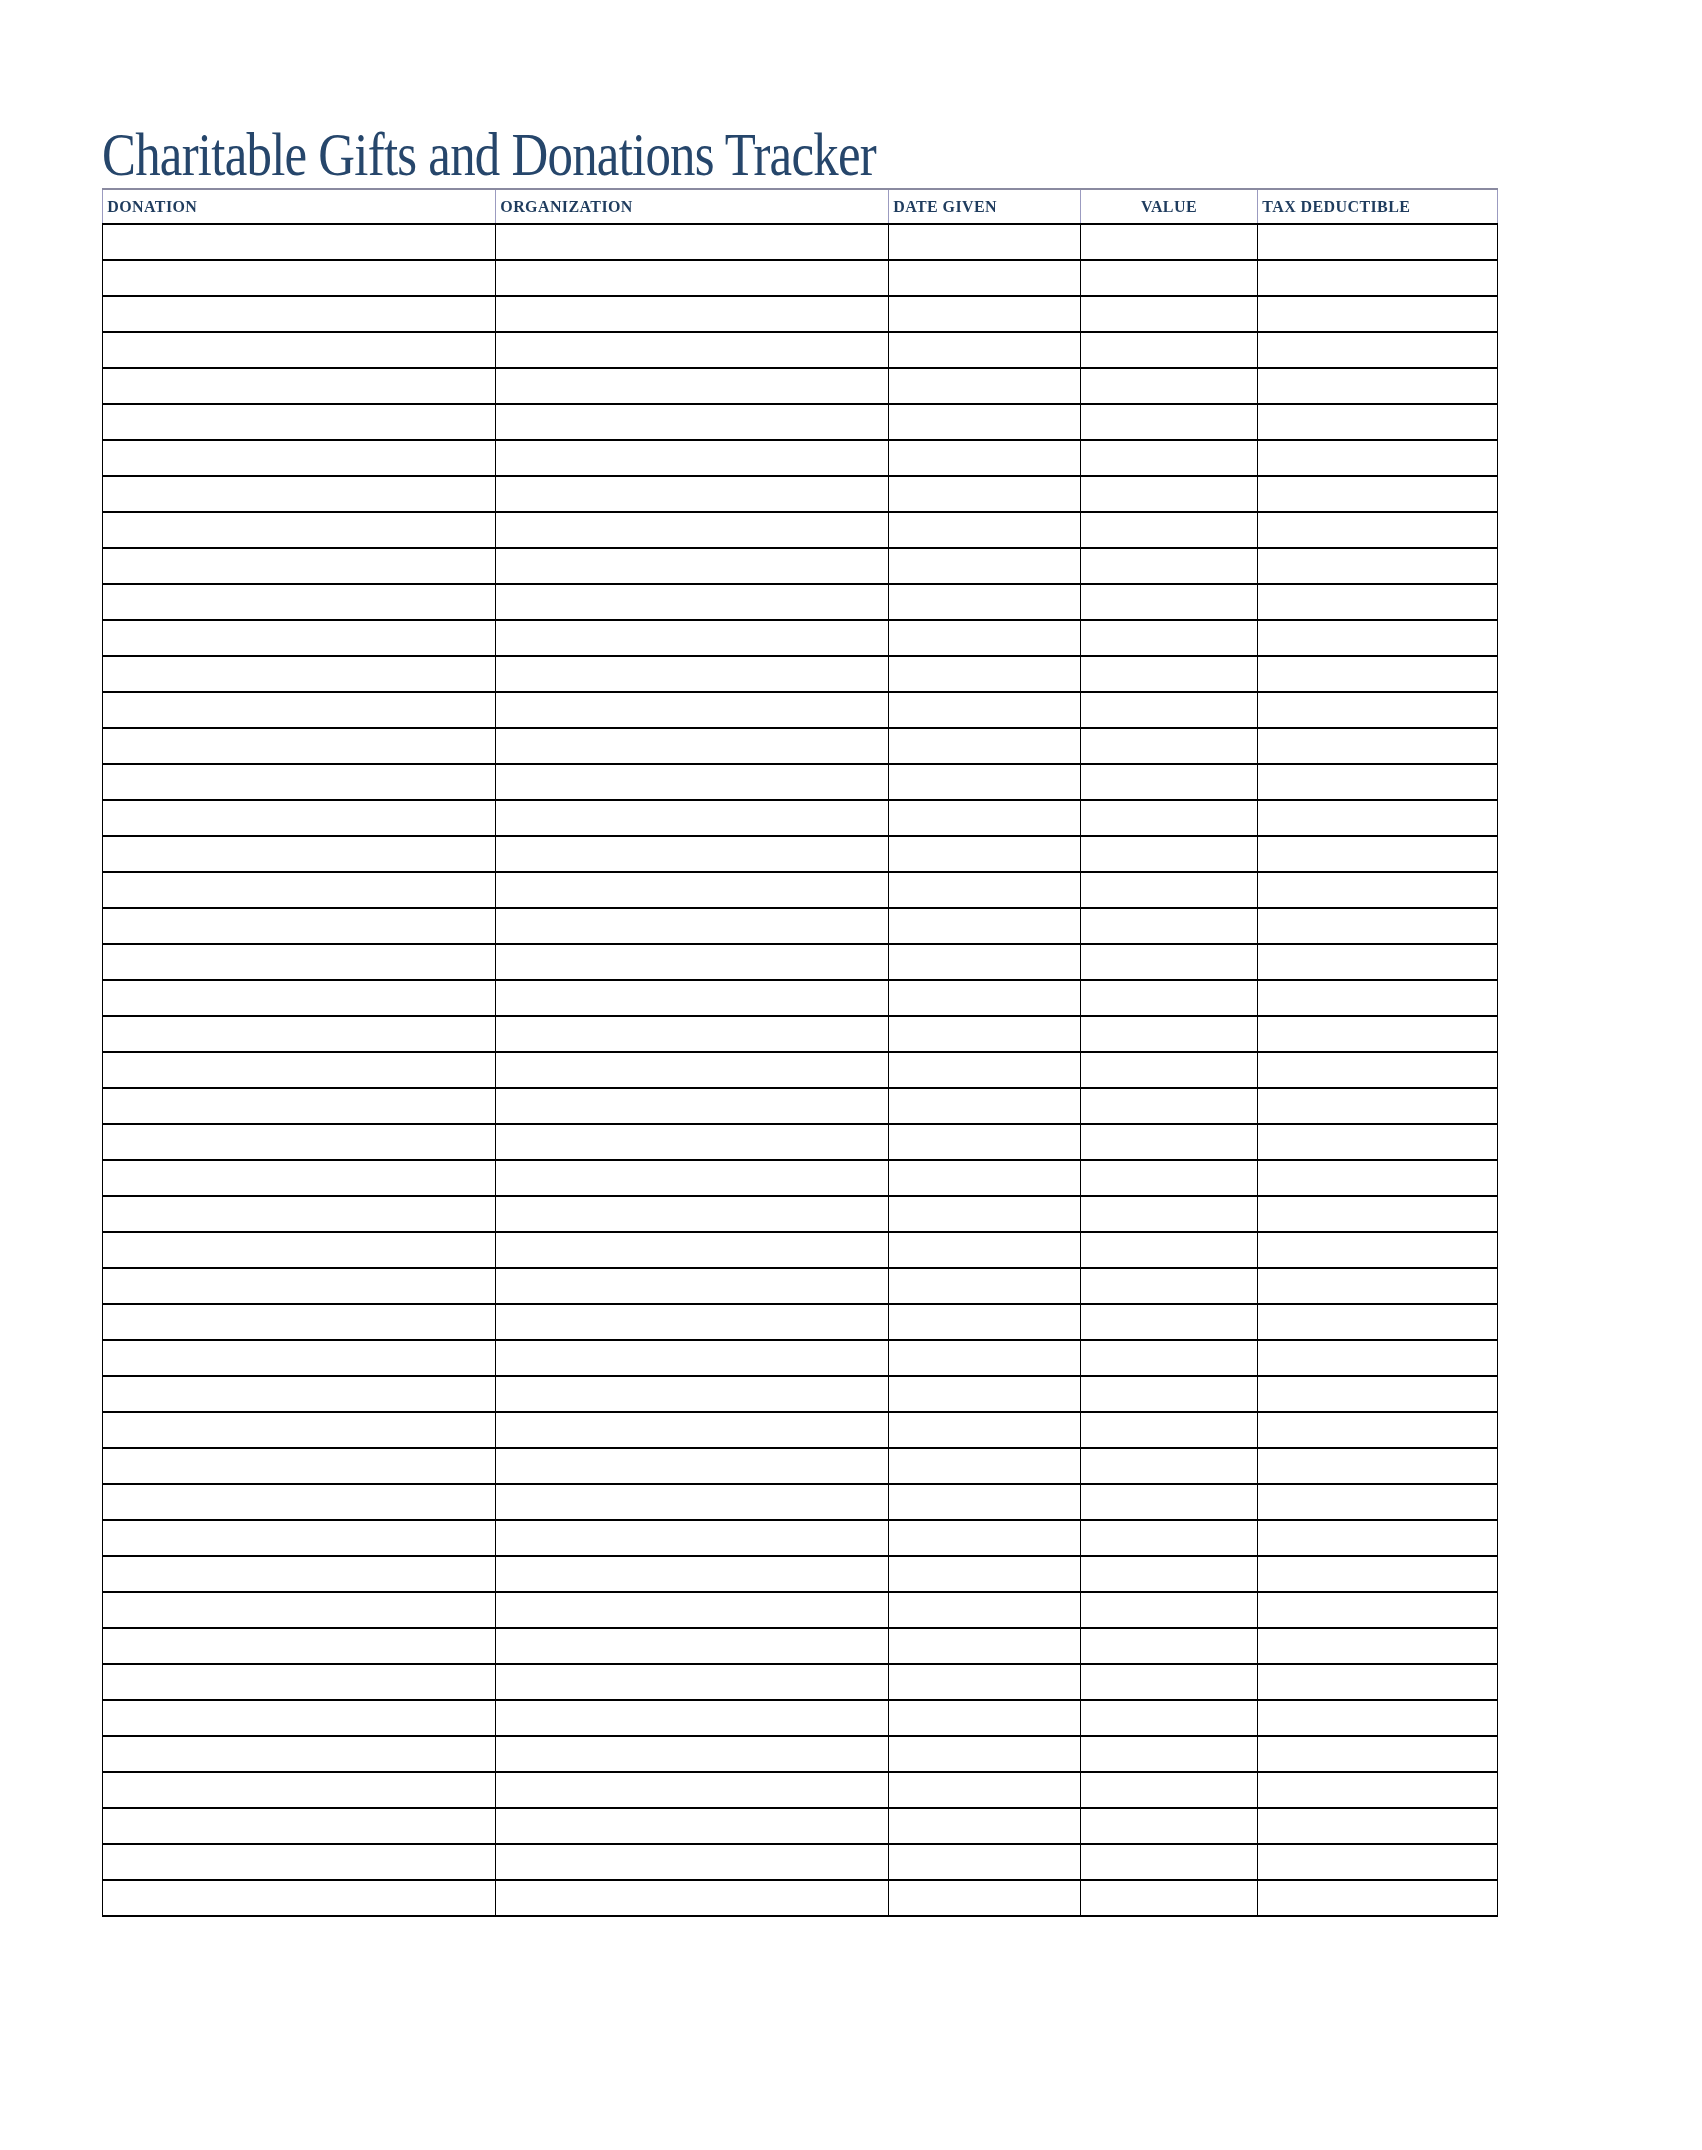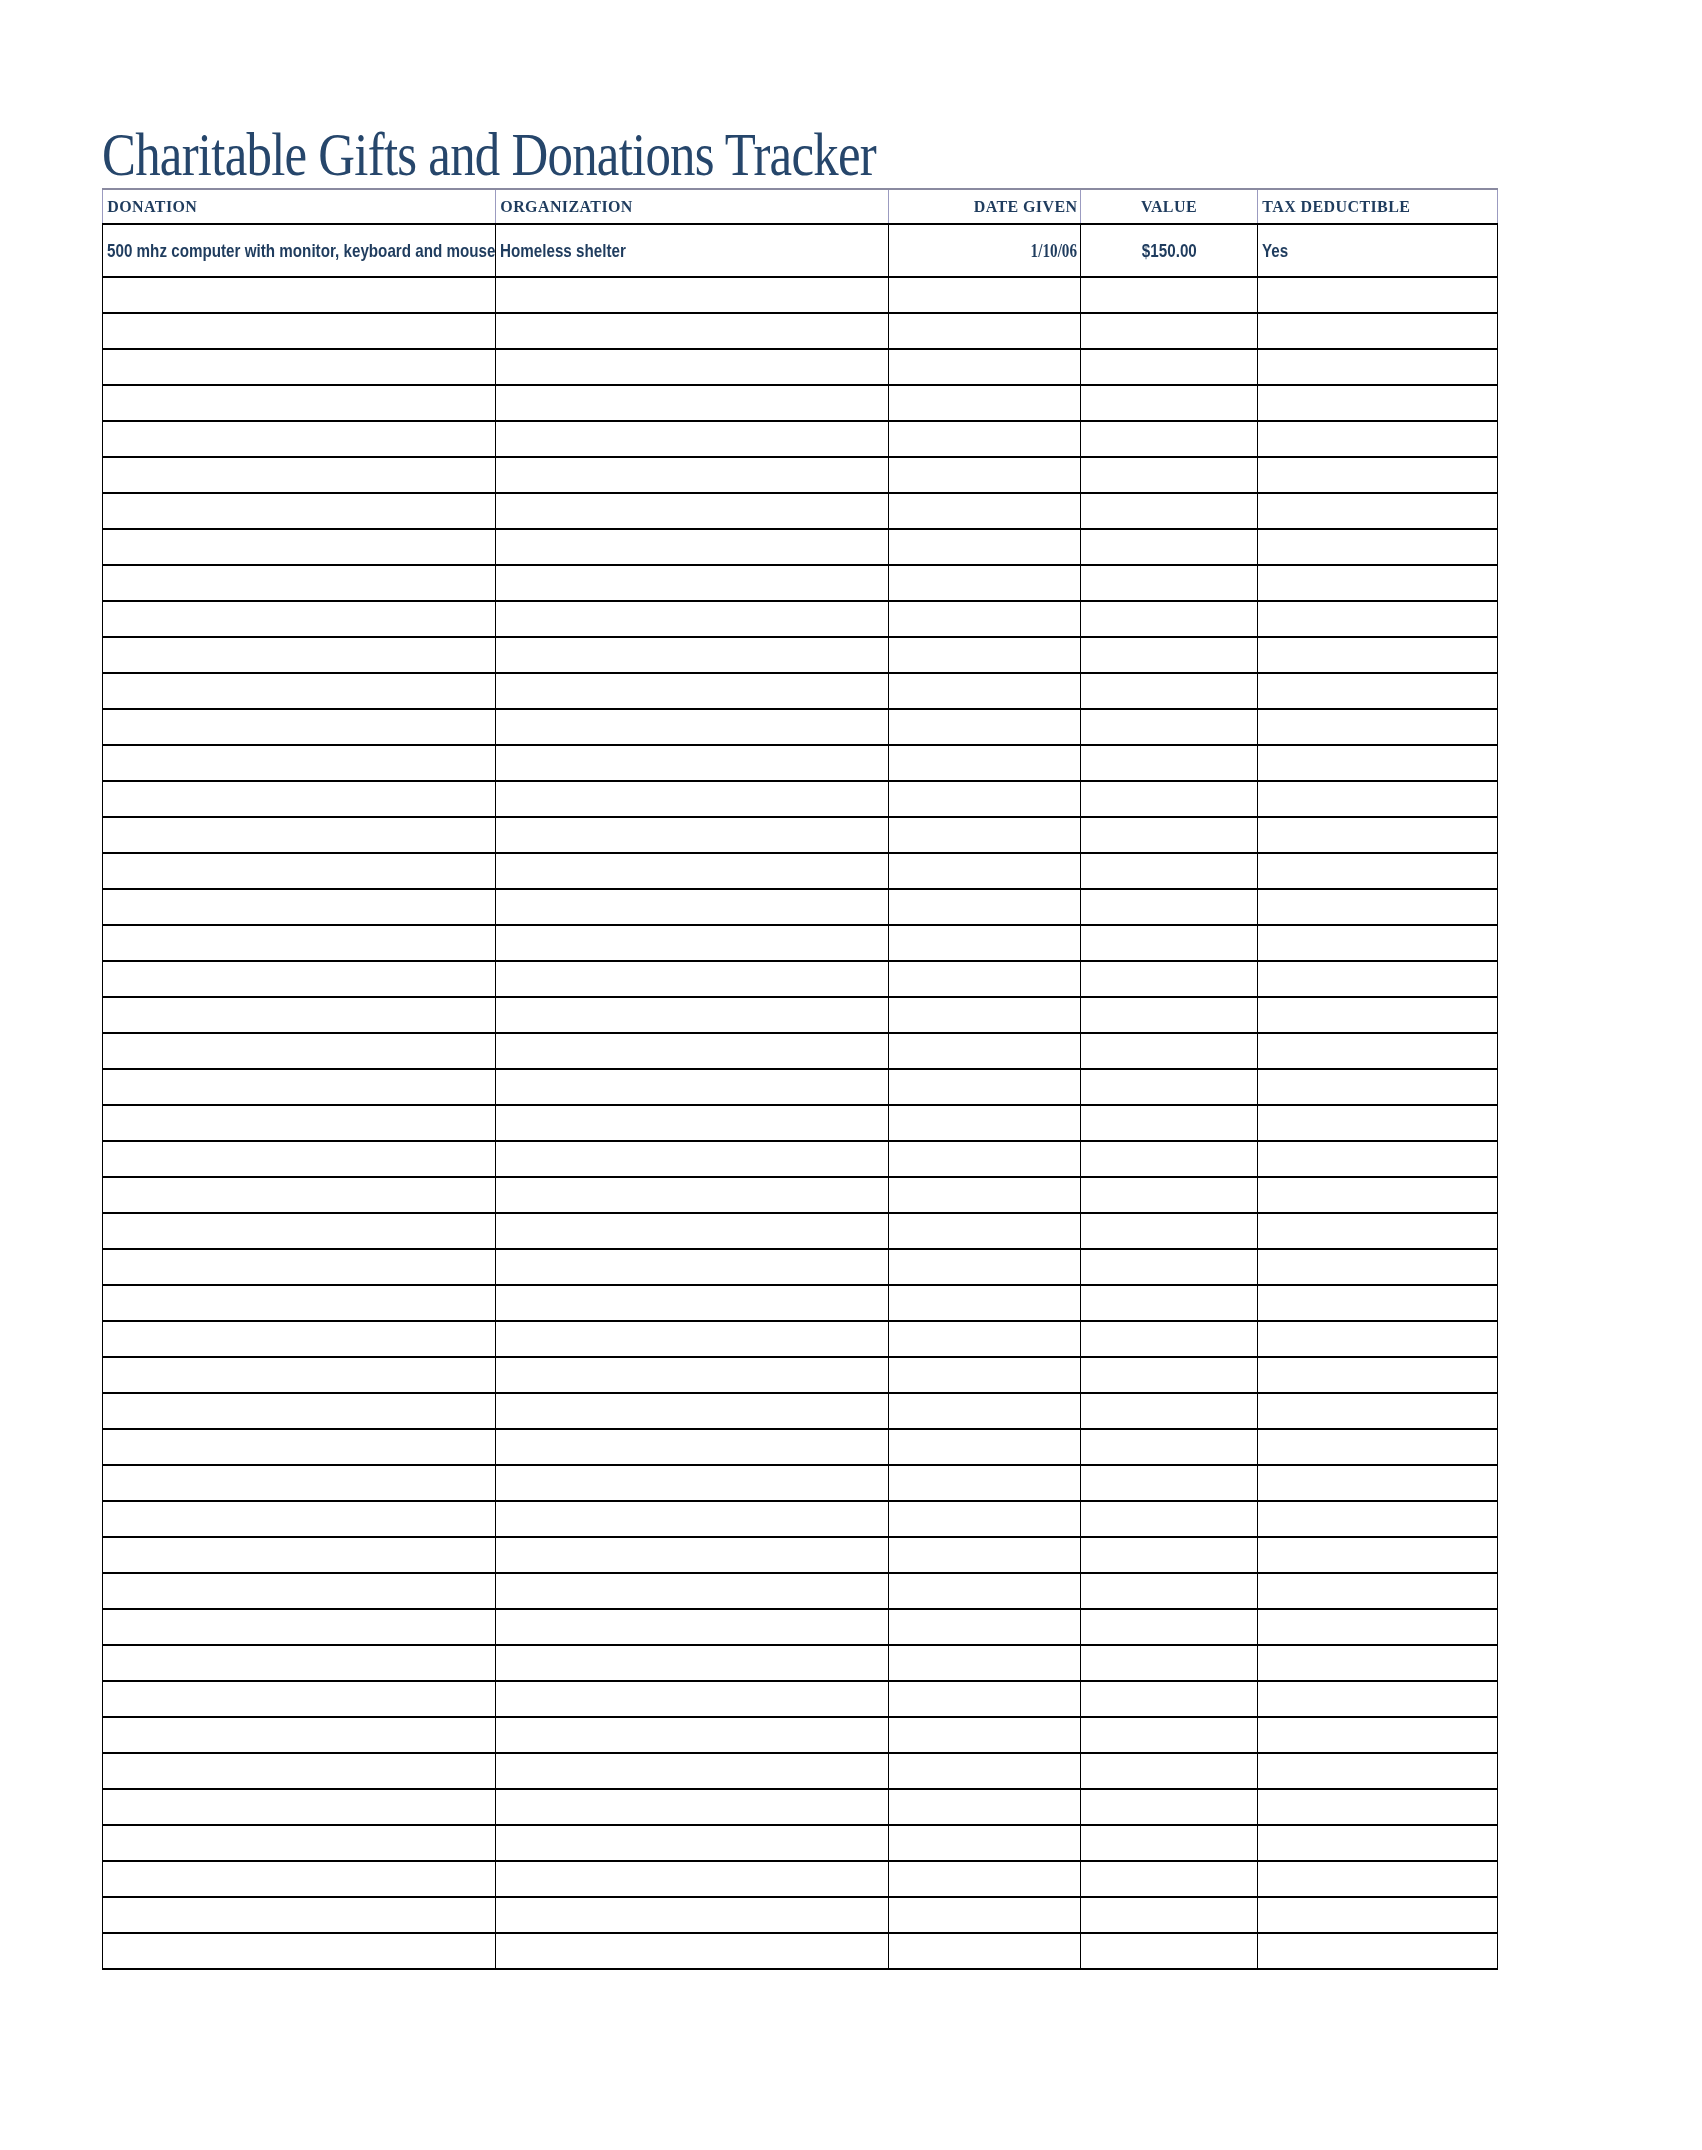--- a/index.html
+++ b/index.html
@@ -56,21 +56,21 @@
     font-weight:700;
     color:#1F3C5E;
     vertical-align:middle;
     overflow:hidden;
     background:#ffffff;
   }
   tr.row-tall{height:53px;}
   tr.row,tr.empty-row{height:36px;}
   .t{display:inline-block;white-space:nowrap;transform:scaleX(0.8);}
   .al{text-align:left;}   .al .t{transform-origin:0 50%;}
-  .ar{text-align:right;padding-right:2.6px;font-family:Liberation Serif, serif;}  .ar .t{transform-origin:100% 50%;}
+  .ar{text-align:left;padding-right:2.6px;font-family:Liberation Serif, serif;}  .ar .t{transform-origin:100% 50%;}
   .ac{text-align:center;} .ac .t{transform-origin:50% 50%;}
   th.ar{padding-right:2.6px;}
 </style>
 </head>
 <body>
 
 <div class="page">
   <h1 class="title">Charitable Gifts and Donations Tracker</h1>
 
   <table class="tracker">
@@ -84,27 +84,20 @@
     <thead>
       <tr>
         <th class="al">DONATION</th>
         <th class="al">ORGANIZATION</th>
         <th class="ar">DATE GIVEN</th>
         <th class="ac">VALUE</th>
         <th class="al">TAX DEDUCTIBLE</th>
       </tr>
     </thead>
     <tbody id="tbody">
-        <tr class="row-tall">
-          <td class="al"><span class="t">500 mhz computer with monitor, keyboard and mouse</span></td>
-          <td class="al"><span class="t">Homeless shelter</span></td>
-          <td class="ar"><span class="t">1/10/06</span></td>
-          <td class="ac"><span class="t">$150.00</span></td>
-          <td class="al"><span class="t">Yes</span></td>
-        </tr>
         <tr class="empty-row">
           <td class="al"></td>
           <td class="al"></td>
           <td class="ar"></td>
           <td class="ac"></td>
           <td class="al"></td>
         </tr>
         <tr class="empty-row">
           <td class="al"></td>
           <td class="al"></td>

